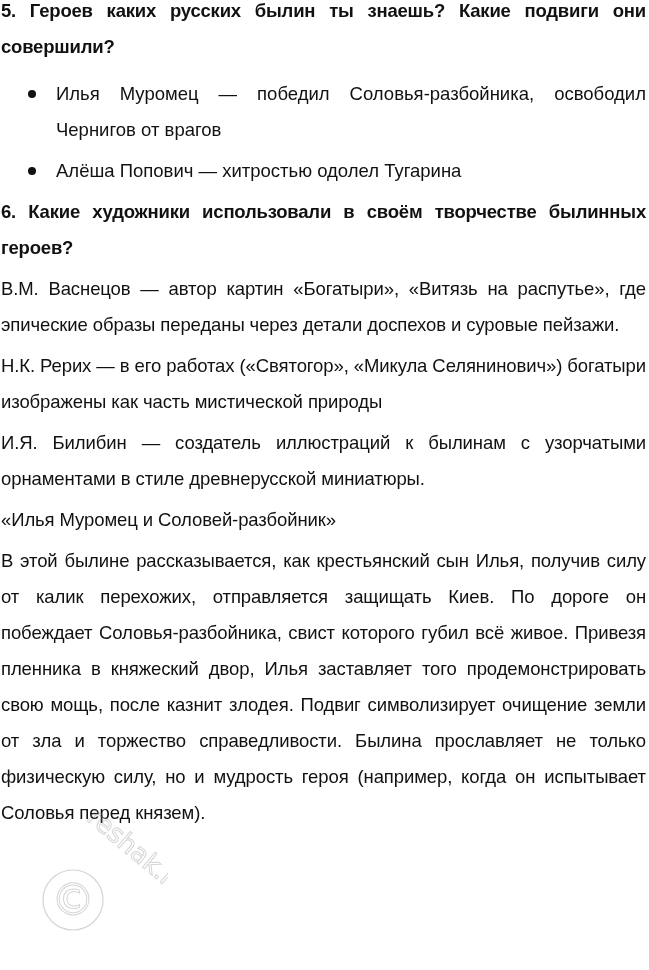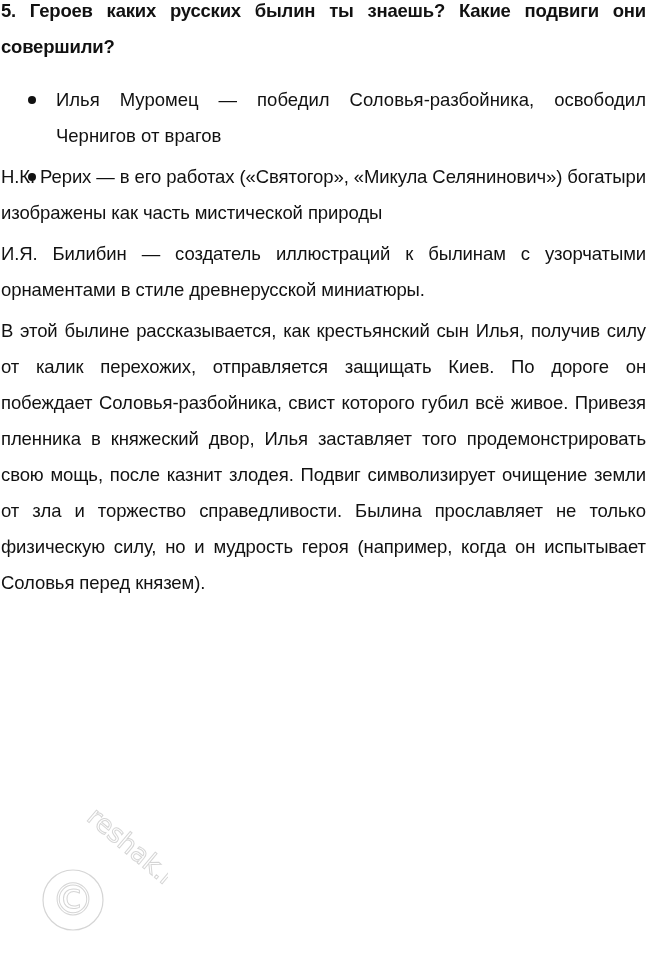--- a/index.html
+++ b/index.html
@@ -27,21 +27,21 @@
     line-height: 36px;
     text-align: justify;
     letter-spacing: -0.1px;
   }
   .q {
     font-weight: bold;
     letter-spacing: -0.2px;
   }
   ul.list {
     list-style: none;
-    margin: 17px 0 5px 0;
+    margin: 11px 0 5px 0;
     padding: 0;
   }
   ul.list li {
     position: relative;
     padding-left: 55px;
     margin: 0 0 5px 0;
     font-size: 18.5px;
     line-height: 36px;
     text-align: justify;
   }
@@ -70,26 +70,30 @@
 <div class="page">
 
   <p class="p q">5. Героев каких русских былин ты знаешь? Какие подвиги они совершили?</p>
   <ul class="list">
     <li>
       <span class="bullet"></span>
       <span>Илья Муромец — победил Соловья-разбойника, освободил Чернигов от врагов</span>
     </li>
     <li>
       <span class="bullet"></span>
+      <span>Алёша Попович — хитростью одолел Тугарина</span>
     </li>
   </ul>
 
+  <p class="p q">6. Какие художники использовали в своём творчестве былинных героев?</p>
+  <p class="p">В.М. Васнецов — автор картин «Богатыри», «Витязь на распутье», где эпические образы переданы через детали доспехов и суровые пейзажи.</p>
   <p class="p">Н.К. Рерих — в его работах («Святогор», «Микула Селянинович») богатыри изображены как часть мистической природы</p>
   <p class="p">И.Я. Билибин — создатель иллюстраций к былинам с узорчатыми орнаментами в стиле древнерусской миниатюры.</p>
 
+  <p class="p">«Илья Муромец и Соловей-разбойник»</p>
   <p class="p">В этой былине рассказывается, как крестьянский сын Илья, получив силу от калик перехожих, отправляется защищать Киев. По дороге он побеждает Соловья-разбойника, свист которого губил всё живое. Привезя пленника в княжеский двор, Илья заставляет того продемонстрировать свою мощь, после казнит злодея. Подвиг символизирует очищение земли от зла и торжество справедливости. Былина прославляет не только физическую силу, но и мудрость героя (например, когда он испытывает Соловья перед князем).</p>
 </div>
 
 <svg class="watermark" viewBox="0 0 150 150" xmlns="http://www.w3.org/2000/svg">
   <g fill="none" stroke="#888888" stroke-width="1.2">
     <circle cx="55" cy="95" r="30"></circle>
     <text x="55" y="110" text-anchor="middle" font-size="44" font-family="DejaVu Sans, sans-serif" fill="none" stroke="#888888" stroke-width="1">©</text>
     <text x="40" y="30" font-size="26" font-family="DejaVu Sans, sans-serif" fill="none" stroke="#888888" stroke-width="1" transform="rotate(40 75 60)">reshak.ru</text>
   </g>
 </svg>

